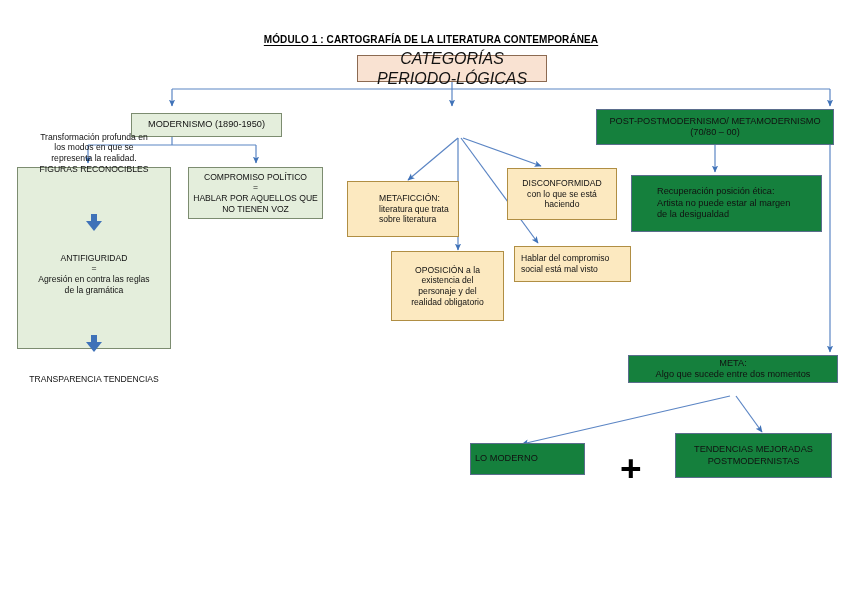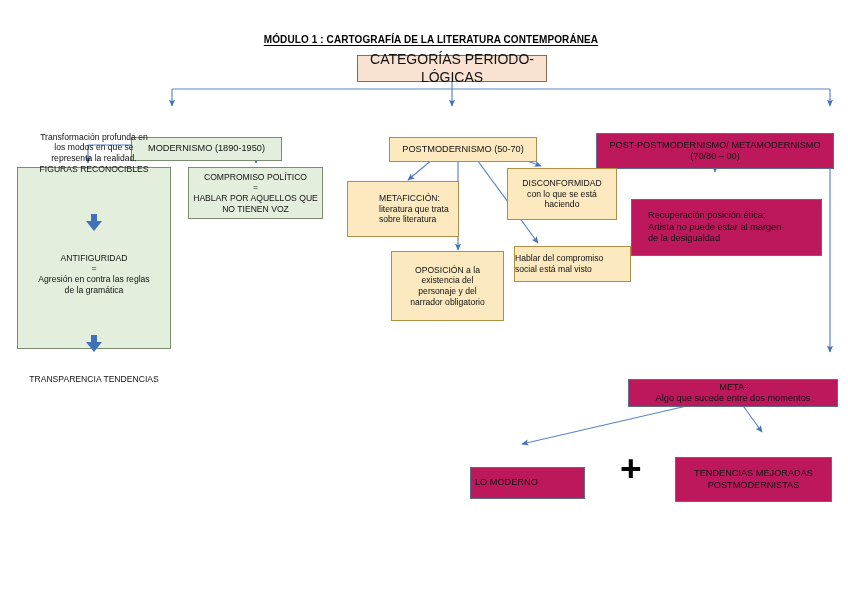--- a/index.html
+++ b/index.html
@@ -14,37 +14,37 @@
   #canvas{position:absolute;left:0;top:0;width:848px;height:599px;}
   svg.wires{position:absolute;left:0;top:0;width:848px;height:599px;pointer-events:none;}
 
   .node{position:absolute;box-sizing:border-box;display:flex;align-items:center;justify-content:center;text-align:center;line-height:1.25;z-index:2;}
   .node .txt{display:block;width:100%;padding:0 4px;white-space:pre-line;}
 
   
   .peach{background:#F9E2D2;border:1.3px solid #8C6A52;color:#111;}
   .green{background:#E4EEDC;border:1.3px solid #7C8C70;color:#111;}
   .yellow{background:#FCE9C0;border:1.3px solid #B08E43;color:#111;}
-  .blue{background:#be185d;border:1.3px solid #5A6D8C;color:#111;}
+  .blue{background:#15803d;border:1.3px solid #5A6D8C;color:#111;}
 
   .title{position:absolute;z-index:3;text-align:center;font-weight:bold;font-size:10px;letter-spacing:.1px;
          text-decoration:underline;text-underline-offset:2px;}
 
   .plus{position:absolute;z-index:3;font-weight:bold;font-size:37px;line-height:1;color:#000;
         font-family:"Liberation Sans","DejaVu Sans",sans-serif;}
 
   
   .blockarrow{display:block;margin:5px auto;width:16px;height:17px;position:relative;}
   .blockarrow .shaft{position:absolute;left:5px;top:0;width:6px;height:8px;background:#3F72B8;}
   .blockarrow .head{position:absolute;left:0;top:7px;width:0;height:0;
       border-left:8px solid transparent;border-right:8px solid transparent;border-top:10px solid #3F72B8;}
 
   .sm{font-size:8.6px;}
-  .md{font-size:9.2px;margin-top:24px;}
-  .lg{font-size:14px;}
+  .md{font-size:9.2px;}
+  .lg{font-size:16px;font-style:italic;}
 </style>
 </head>
 <body>
 
 <div id="canvas">
 
   <svg class="wires" viewBox="0 0 848 599">
     <defs>
       <marker id="ah" markerWidth="8" markerHeight="8" refX="6.4" refY="3.3" orient="auto" markerUnits="userSpaceOnUse">
         <path d="M0,0.2 L7,3.3 L0,6.4 L1.6,3.3 Z" fill="#3F72B8"></path>
@@ -80,23 +80,20 @@
   <div class="title" style="left:236px;top:34px;width:390px;">MÓDULO 1 : CARTOGRAFÍA DE LA LITERATURA CONTEMPORÁNEA</div>
 
   <div class="node peach lg" style="left:357px;top:55px;width:190px;height:27px;">
     <span class="txt">CATEGORÍAS PERIODO-LÓGICAS</span>
   </div>
 
   <div class="node green md" style="left:131px;top:113px;width:151px;height:24px;">
     <span class="txt">MODERNISMO (1890-1950)</span>
   </div>
 
-  <div class="node yellow md" style="left:389px;top:113px;width:148px;height:25px;">
-    <span class="txt">POSTMODERNISMO (50-70)</span>
-  </div>
 
   <div class="node blue md" style="left:596px;top:109px;width:238px;height:36px;">
     <span class="txt">POST-POSTMODERNISMO/ METAMODERNISMO
 (70/80 – 00)</span>
   </div>
 
   <div class="node green sm" style="left:17px;top:167px;width:154px;height:182px;flex-direction:column;justify-content:center;padding:20px 2px;gap:34px;">
     <span class="txt">Transformación profunda en
 los modos en que se
 representa la realidad.
@@ -126,36 +123,36 @@
   <div class="node yellow sm" style="left:347px;top:181px;width:112px;height:56px;justify-content:flex-start;">
     <span class="txt" style="text-align:left;padding-left:7px;margin-left:24px;">METAFICCIÓN:
 literatura que trata
 sobre literatura</span>
   </div>
 
   <div class="node yellow sm" style="left:391px;top:251px;width:113px;height:70px;">
     <span class="txt">OPOSICIÓN a la
 existencia del
 personaje y del
-narrador obligatorio</span>
+realidad obligatorio</span>
   </div>
 
   <div class="node yellow sm" style="left:507px;top:168px;width:110px;height:52px;">
     <span class="txt">DISCONFORMIDAD
 con lo que se está
 haciendo</span>
   </div>
 
   <div class="node yellow sm" style="left:514px;top:246px;width:117px;height:36px;justify-content:flex-start;">
-    <span class="txt" style="text-align:left;padding-left:0;">Hablar del compromiso
+    <span class="txt" style="text-align:left;padding-left:6px;">Hablar del compromiso
 social está mal visto</span>
   </div>
 
   <div class="node blue md" style="left:631px;top:175px;width:191px;height:57px;justify-content:flex-start;">
-    <span class="txt" style="text-align:left;padding-left:16px;">Recuperación posición ética:
+    <span class="txt" style="text-align:left;padding-left:25px;">Recuperación posición ética:
 Artista no puede estar al margen
 de la desigualdad</span>
   </div>
 
   <div class="node blue md" style="left:628px;top:355px;width:210px;height:28px;">
     <span class="txt">META:
 Algo que sucede entre dos momentos</span>
   </div>
 
   <div class="node blue md" style="left:470px;top:443px;width:115px;height:32px;justify-content:flex-start;">

